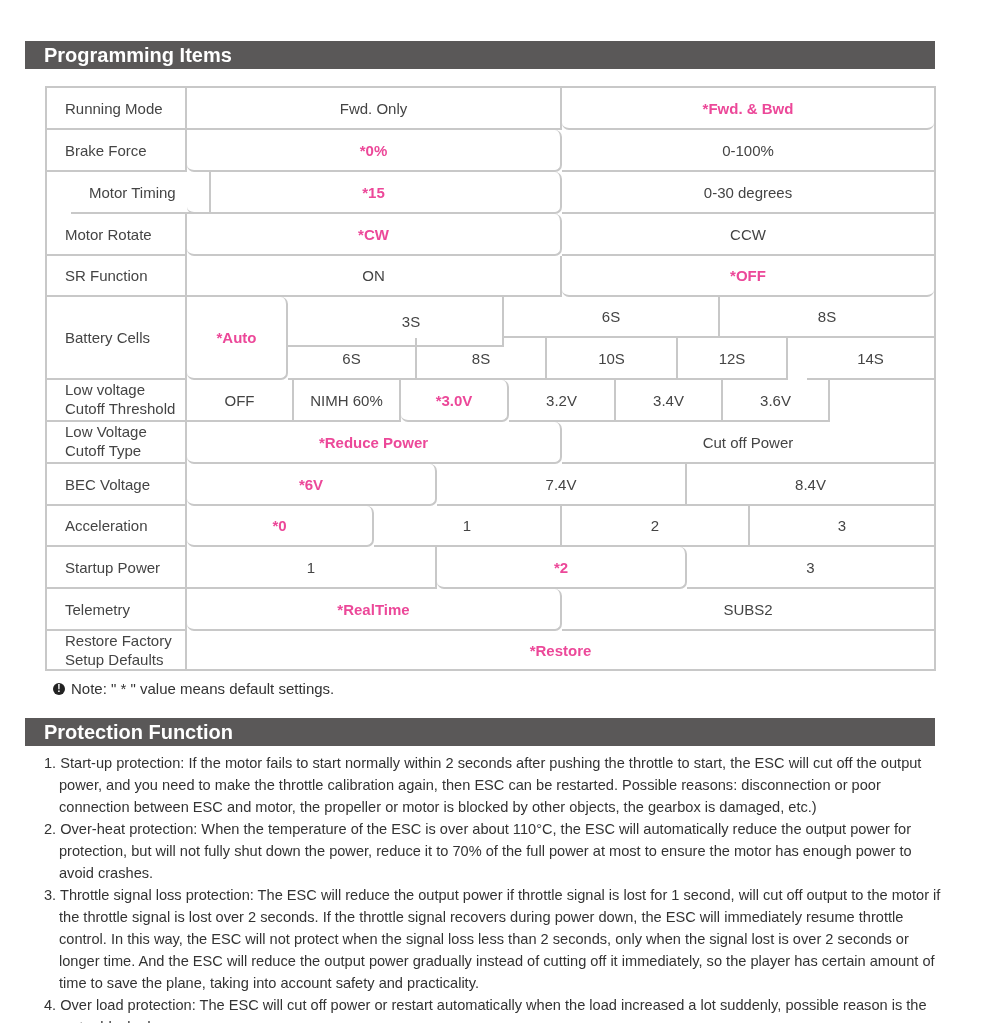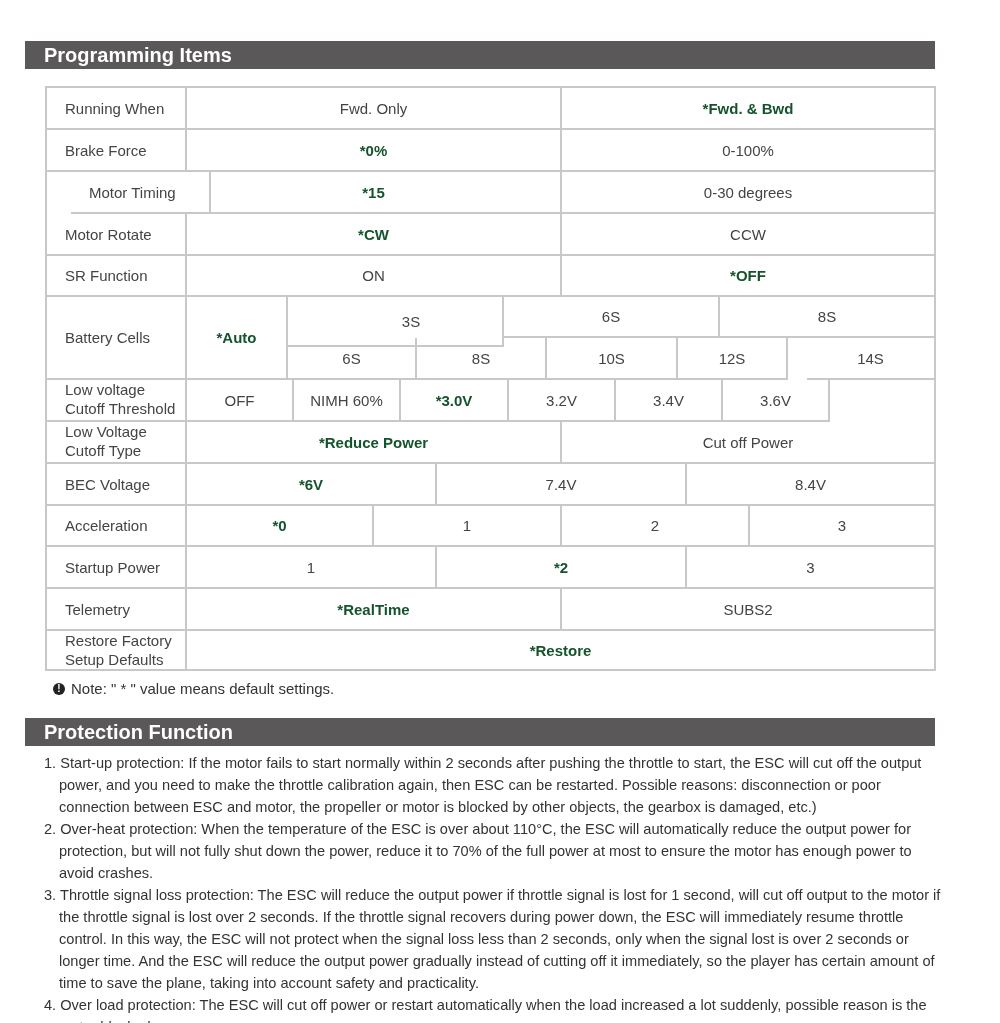--- a/index.html
+++ b/index.html
@@ -20,21 +20,21 @@
     position: absolute; left: 45px; top: 86px; width: 891px; height: 585px;
     border: 2px solid #c8c8c8;
   }
   .cell {
     position: absolute; border-right: 2px solid #c8c8c8; border-bottom: 2px solid #c8c8c8;
     display: flex; align-items: center; justify-content: center;
     font-size: 15px; color: #444;
     text-align: center; line-height: 19px;
   }
   .cell.label { justify-content: flex-start; padding-left: 18px; text-align: left; }
-  .cell.def { font-weight: bold; color: #14532d; }
+  .cell.def { font-weight: bold; color: #ec4899; border-radius: 7px; }
   .cell.nr { border-right: none; }
   .cell.nb { border-bottom: none; }
   .note {
     position: absolute; left: 53px; top: 680px; font-size: 15px; color: #333;
     display: flex; align-items: center;
   }
   .note-icon {
     width: 12px; height: 12px; border-radius: 50%; background: #222; color: #fff;
     font-size: 10px; font-weight: bold; line-height: 12px; text-align: center; margin-right: 6px;
   }
@@ -44,21 +44,21 @@
   }
   .prot-item { padding-left: 15px; text-indent: -15px; }
 </style>
 </head>
 <body>
 
 <div id="hdr1" class="section-header">Programming Items</div>
 
 <div class="tbl">
 
-  <div class="cell label" style="left:0;top:0;width:140px;height:42px;">Running When</div>
+  <div class="cell label" style="left:0;top:0;width:140px;height:42px;">Running Mode</div>
   <div class="cell" style="left:140px;top:0;width:375px;height:42px;">Fwd. Only</div>
   <div class="cell def nr" style="left:515px;top:0;width:372px;height:42px;">*Fwd. &amp; Bwd</div>
 
   <div class="cell label" style="left:0;top:42px;width:140px;height:42px;">Brake Force</div>
   <div class="cell def" style="left:140px;top:42px;width:375px;height:42px;">*0%</div>
   <div class="cell nr" style="left:515px;top:42px;width:372px;height:42px;">0-100%</div>
 
   <div class="cell label" style="left:0;top:84px;width:140px;height:42px;margin-left:24px;">Motor Timing</div>
   <div class="cell def" style="left:140px;top:84px;width:375px;height:42px;">*15</div>
   <div class="cell nr" style="left:515px;top:84px;width:372px;height:42px;">0-30 degrees</div>

